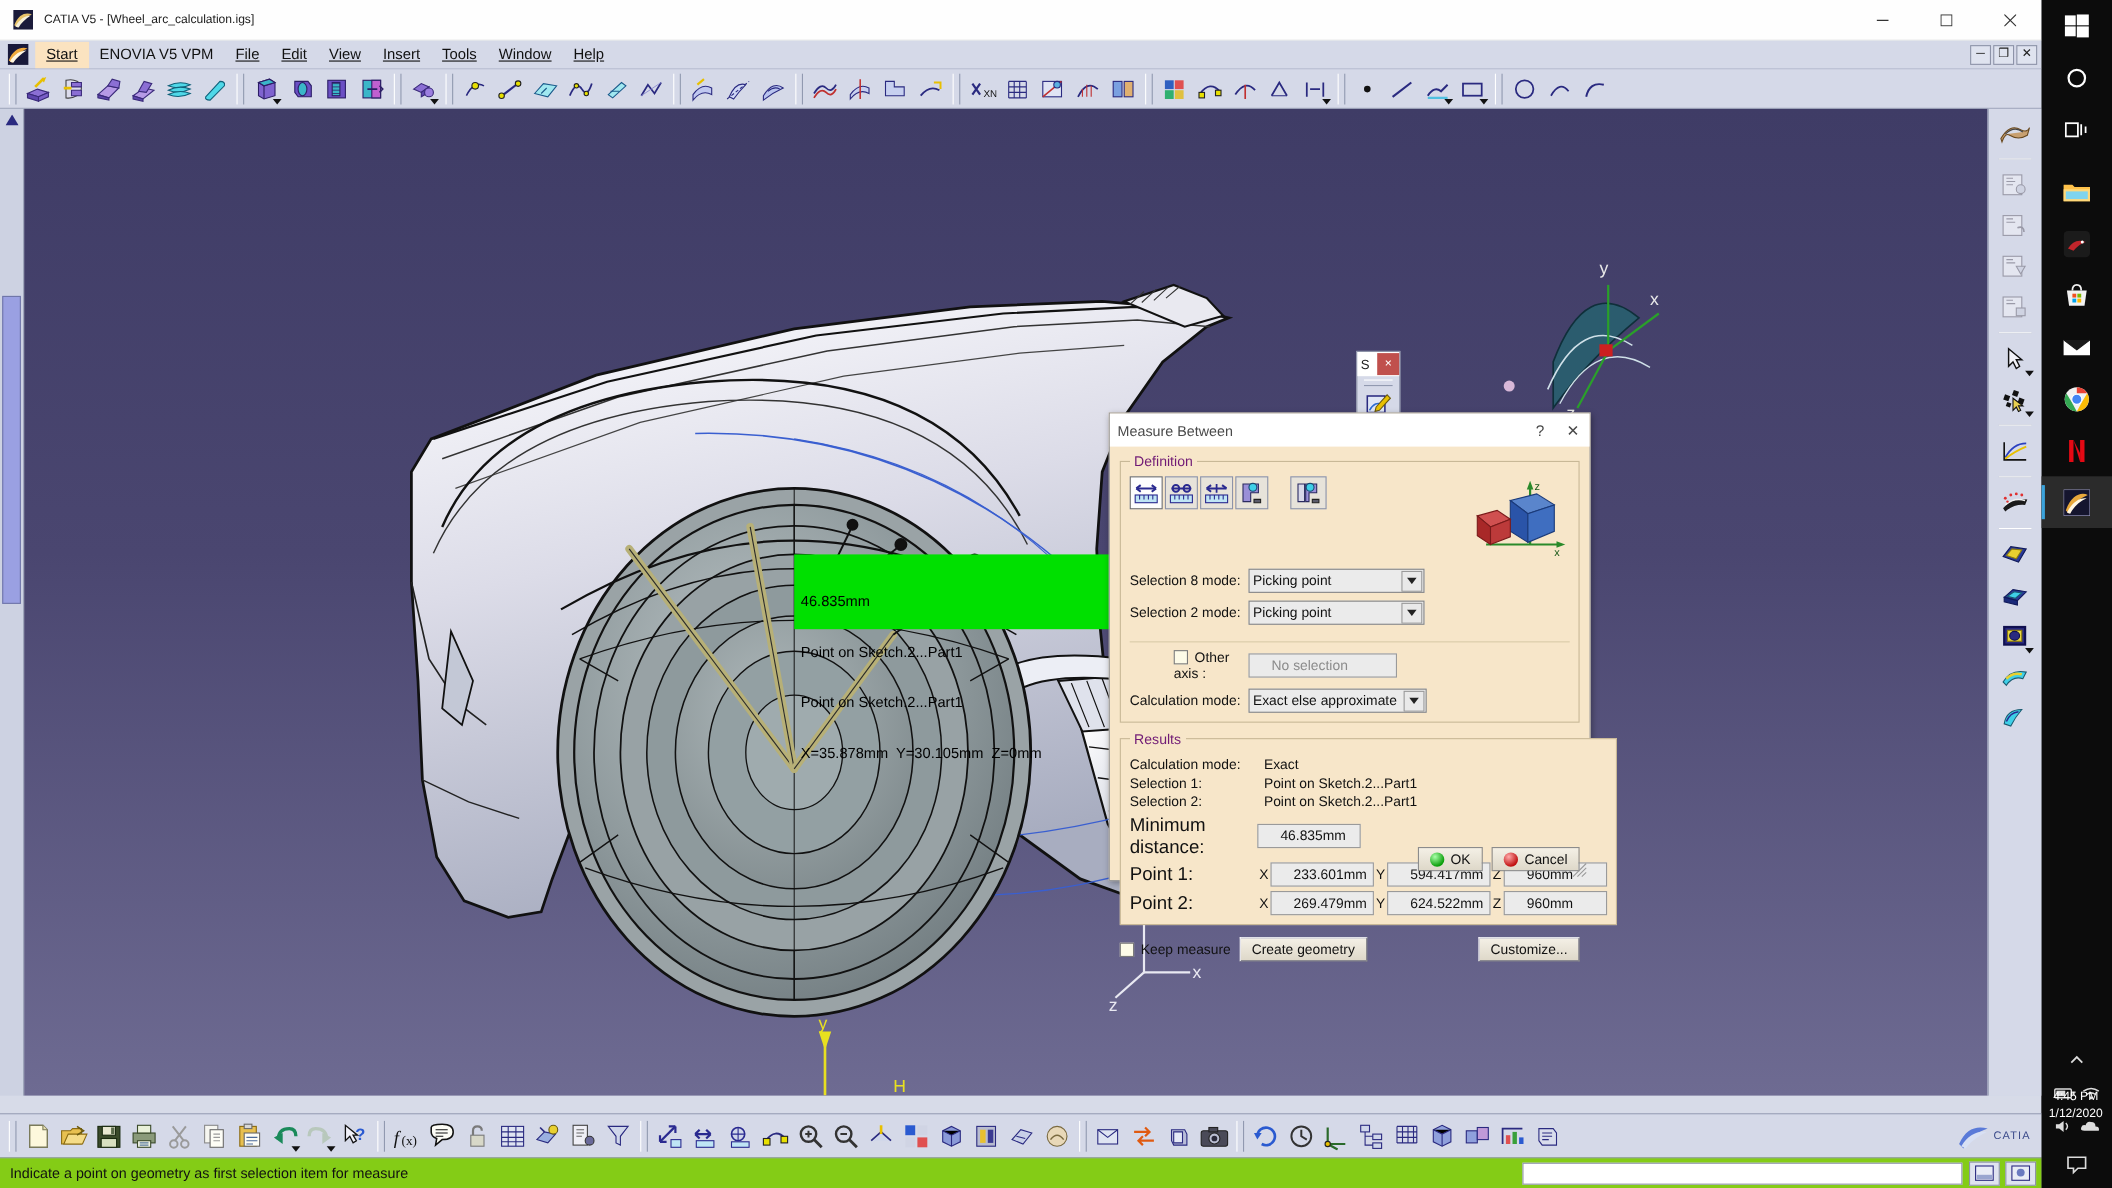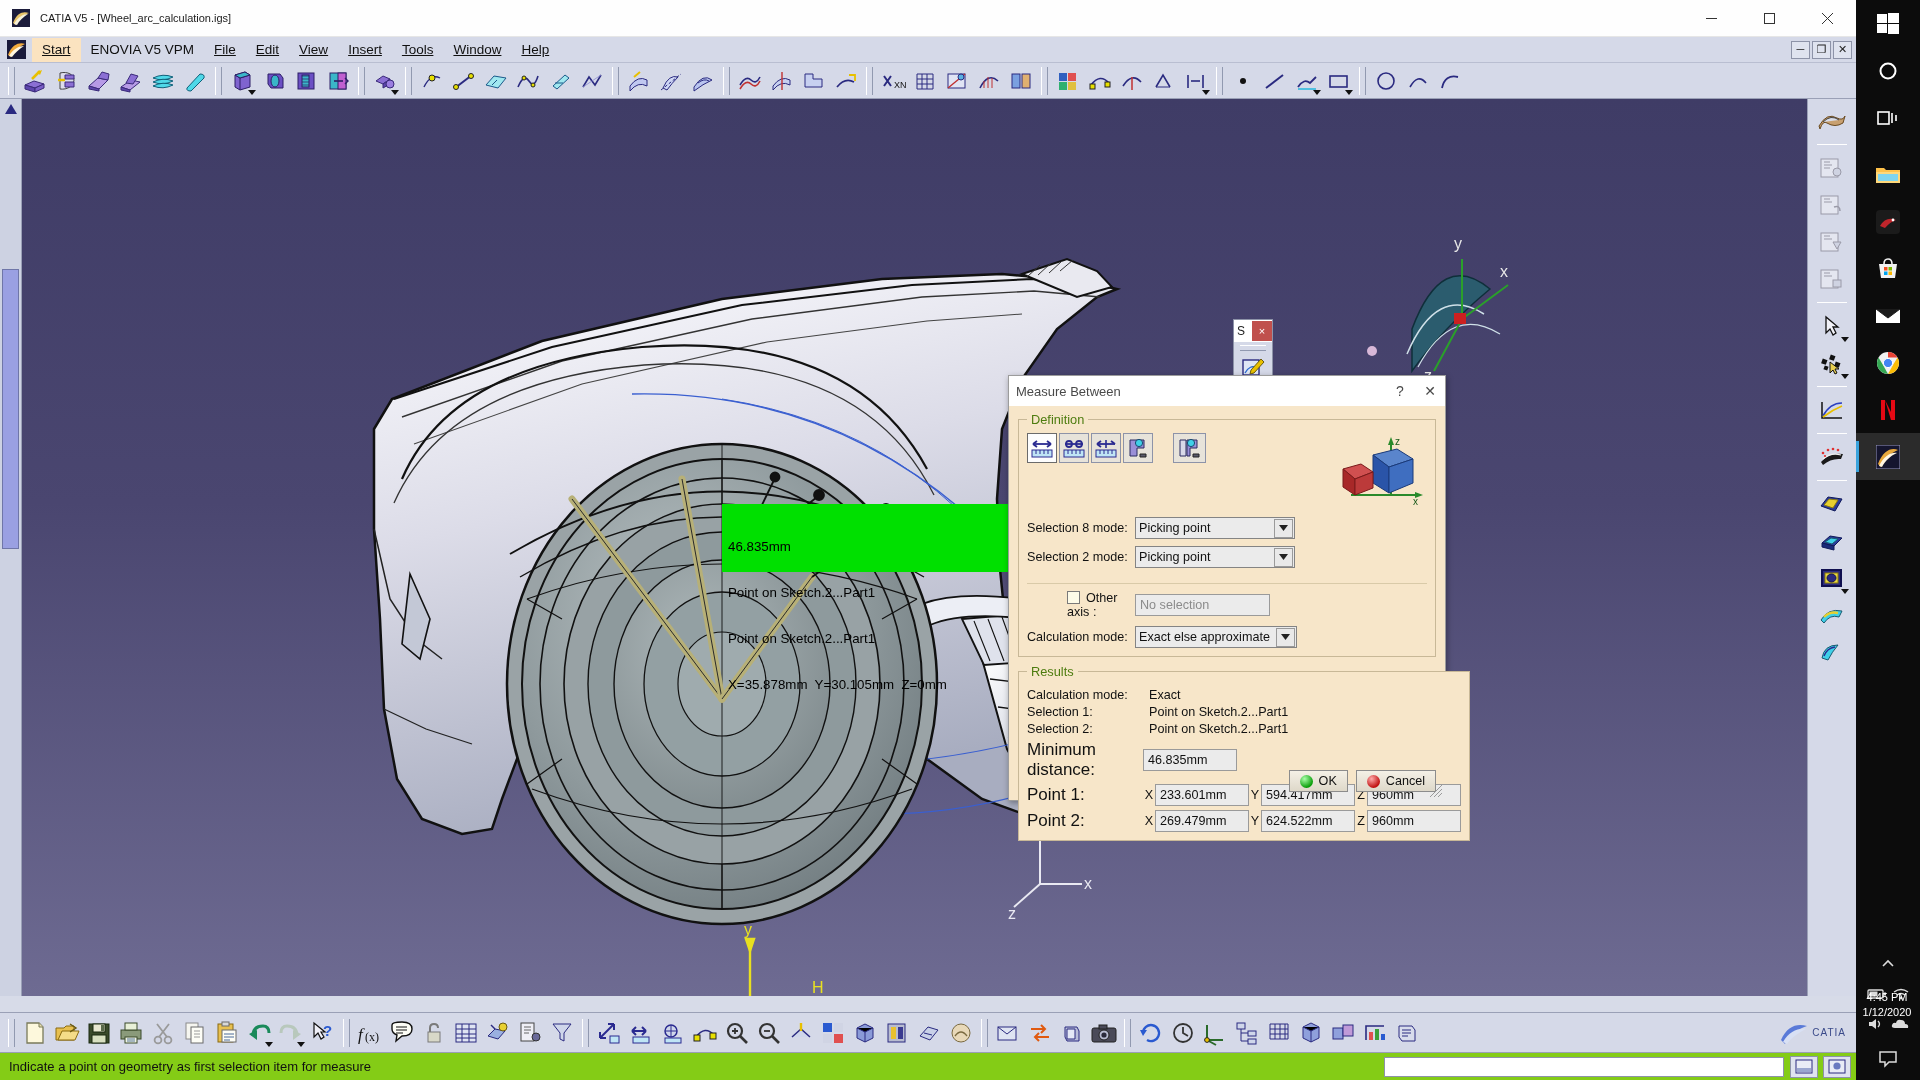--- a/index.html
+++ b/index.html
@@ -180,21 +180,21 @@
   }
   #dlg .dlg-title .sp { margin-left:auto; display:flex; }
   #dlg .dlg-title .tb { width:30px;height:28px;display:flex;align-items:center;justify-content:center;
      color:#4a4a4a; font-size:14px;}
   #dlg .dlg-body { padding: 6px 9px 0 9px; }
 
   fieldset.grp {
     border: 1px solid #c8b897; margin: 0 0 7px 0; padding: 6px 8px 8px 8px;
     background: #f7e6c9;
   }
-  fieldset.grp > legend { font-size: 12.8px; padding: 0 4px; color: #4d7c0f; }
+  fieldset.grp > legend { font-size: 12.8px; padding: 0 4px; color: #701a75; }
 
   .mode-row { display:flex; align-items:flex-start; gap: 0; }
   .mode-btns { display:flex; }
   .mbtn {
     width: 30px; height: 30px; border: 1px solid #8d93a8; background:#e7e3da;
     display:flex;align-items:center;justify-content:center; margin-right:2px;
   }
   .mbtn.sel { background:#fdfdfd; border:1px solid #6b6b6b; }
   .mbtn.wide { width: 33px; }
   .mode-gap { width: 18px; }
@@ -211,21 +211,21 @@
   .cmbfake .cb {
     width: 19px; height: 19px; margin-right:1px; background:#e9e9e9;
     border:1px solid #9a9a9a; display:flex;align-items:center;justify-content:center;
   }
   .chk {
     width: 13px; height: 13px; border:1px solid #7a7a7a; background:#fdfbe8;
     display:inline-block; margin-right: 6px; vertical-align: -2px;
   }
   .txtbox {
     height: 22px; background:#ebebeb; border:1px solid #9a9a9a; color:#111;
-    display:flex; align-items:center; padding-left:4px; font-size:12.6px;
+    display:flex; align-items:center; padding-left:20px; font-size:12.6px;
   }
   .txtbox.placeholder { color:#8b8b8b; }
 
   .res-row { display:flex; align-items:center; margin-top: 3px; font-size:12.6px; }
   .res-row .rl { width: 122px; }
   .res-row .rv { color:#111; }
 
   .pt-row { display:flex; align-items:center; margin-top: 4px; }
   .pt-row .rl { width: 116px; font-size:17px; }
   .pt-row .ax { width: 12px; text-align:center; font-size:12.6px; }
@@ -958,20 +958,32 @@
                     <span>624.522mm</span>
                   </div>
                 <span class="ax">Z</span>
                 <div class="txtbox">
                     <span>960mm</span>
                   </div>
               </div>
             </fieldset>
           </div>
 
+          <div class="dlg-foot">
+            <span style="display:flex;align-items:center;margin-right:8px;">
+              <span class="chk"></span>
+              <span>Keep measure</span>
+            </span>
+            <div class="btn raised">
+              <span>Create geometry</span>
+            </div>
+            <div class="btn raised" style="margin-left:auto;">
+              <span>Customize...</span>
+            </div>
+          </div>
 
           <div class="footer-btns">
             <div class="btn">
               <span class="dot green"></span>
               <span>OK</span>
             </div>
             <div class="btn">
               <span class="dot red"></span>
               <span>Cancel</span>
             </div>

